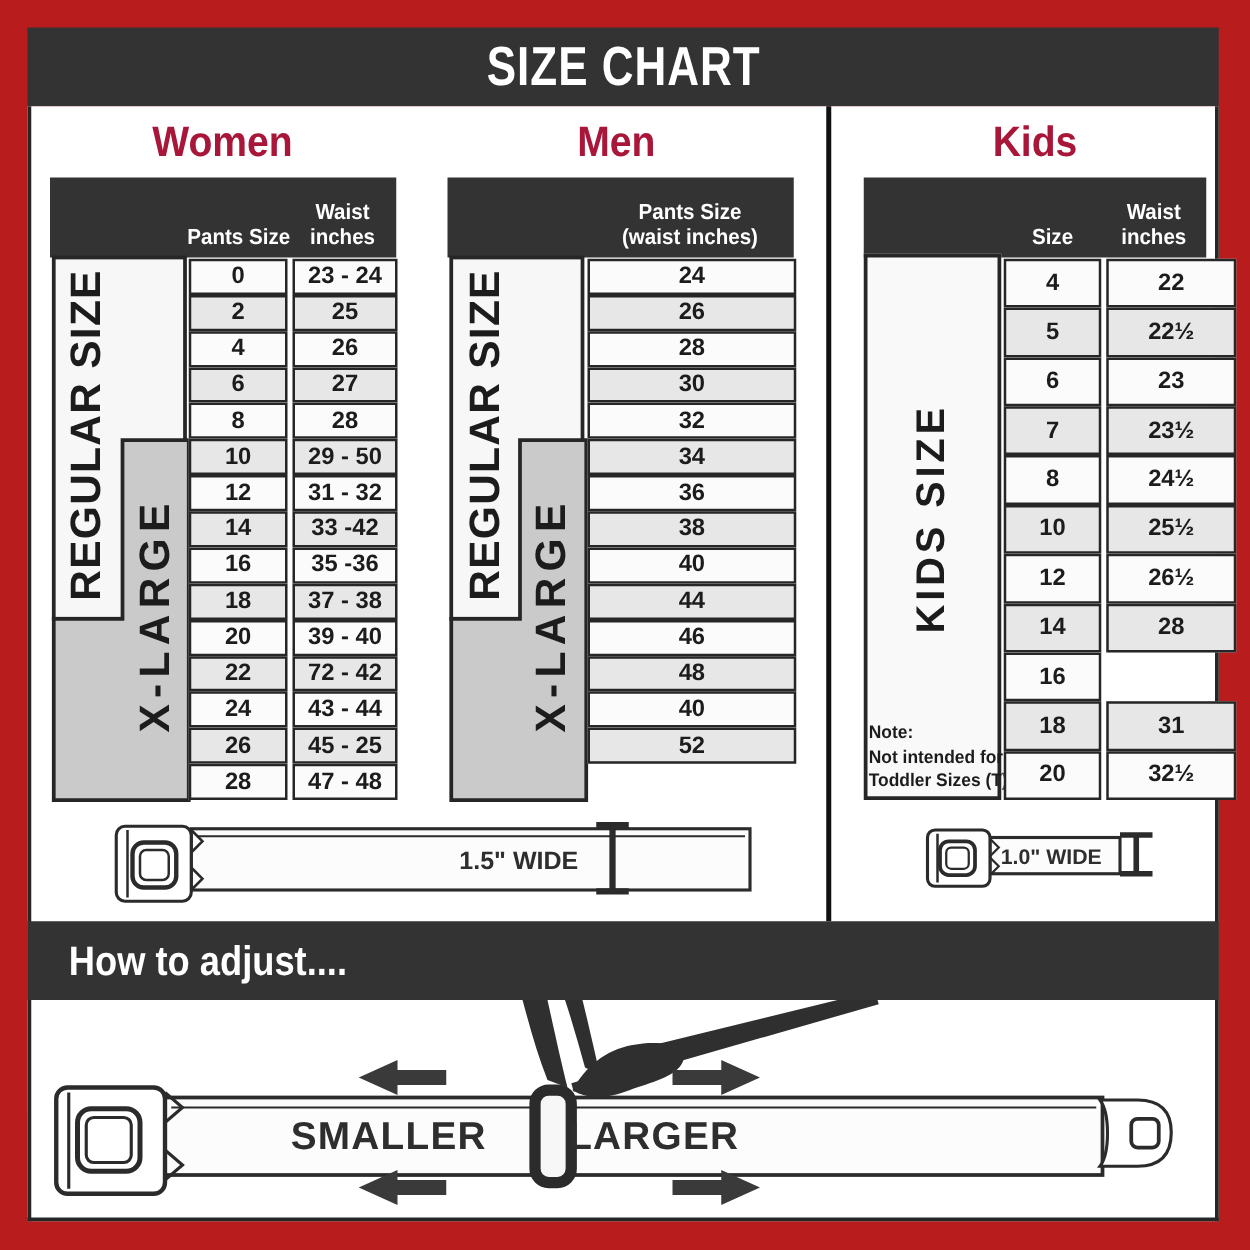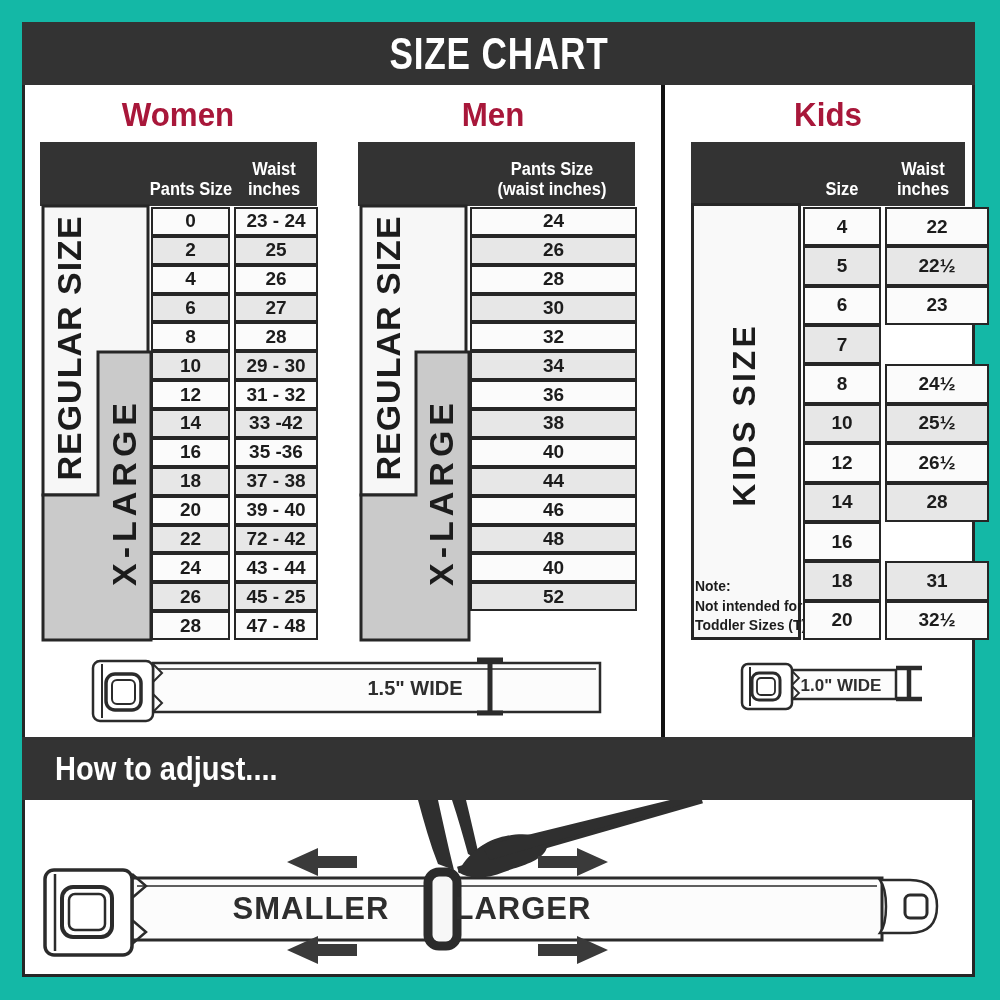--- a/index.html
+++ b/index.html
@@ -1,16 +1,16 @@
 <!DOCTYPE html>
 <html><head>
 <meta charset="utf-8">
 <style>
   html,body{margin:0;padding:0;background:#fff;}
-  .sheet{position:relative;width:1000px;height:1000px;background:#14b8a6;overflow:hidden;
+  .sheet{position:relative;width:1000px;height:1000px;background:#b91c1c;overflow:hidden;
          font-family:"Liberation Sans",sans-serif;color:#1c1c1c;}
   .band{position:absolute;left:22px;width:953px;background:#333333;box-sizing:border-box;}
   .top-band{top:22px;height:63px;display:flex;align-items:center;justify-content:center;}
   .band-title{color:#fff;font-size:44px;font-weight:700;letter-spacing:1px;
               transform:scaleX(.8);transform-origin:center;white-space:nowrap;}
   .main{position:absolute;left:22px;top:85px;width:953px;height:804px;box-sizing:border-box;
         border-left:3px solid #262626;border-right:3px solid #262626;background:#fff;}
   .divider{position:absolute;left:636px;top:0;width:4px;height:652px;background:#111;}
   .col-heading{position:absolute;top:10px;width:200px;height:40px;text-align:center;
                font-size:34px;font-weight:700;color:#a8173a;transform:scaleX(.92);}
@@ -91,21 +91,21 @@
       <div class="trow">
           <div class="cell">6</div>
           <div class="cell">27</div>
         </div>
       <div class="trow">
           <div class="cell">8</div>
           <div class="cell">28</div>
         </div>
       <div class="trow">
           <div class="cell">10</div>
-          <div class="cell">29 - 30</div>
+          <div class="cell">29 - 50</div>
         </div>
       <div class="trow">
           <div class="cell">12</div>
           <div class="cell">31 - 32</div>
         </div>
       <div class="trow">
           <div class="cell">14</div>
           <div class="cell">33 -42</div>
         </div>
       <div class="trow">
@@ -219,20 +219,21 @@
       <div class="trow kidcols">
           <div class="cell">5</div>
           <div class="cell">22½</div>
         </div>
       <div class="trow kidcols">
           <div class="cell">6</div>
           <div class="cell">23</div>
         </div>
       <div class="trow kidcols">
           <div class="cell">7</div>
+          <div class="cell">23½</div>
         </div>
       <div class="trow kidcols">
           <div class="cell">8</div>
           <div class="cell">24½</div>
         </div>
       <div class="trow kidcols">
           <div class="cell">10</div>
           <div class="cell">25½</div>
         </div>
       <div class="trow kidcols">

